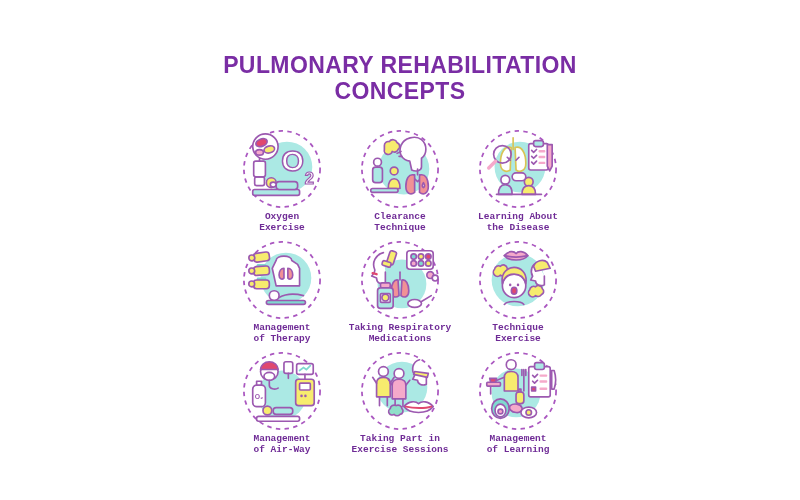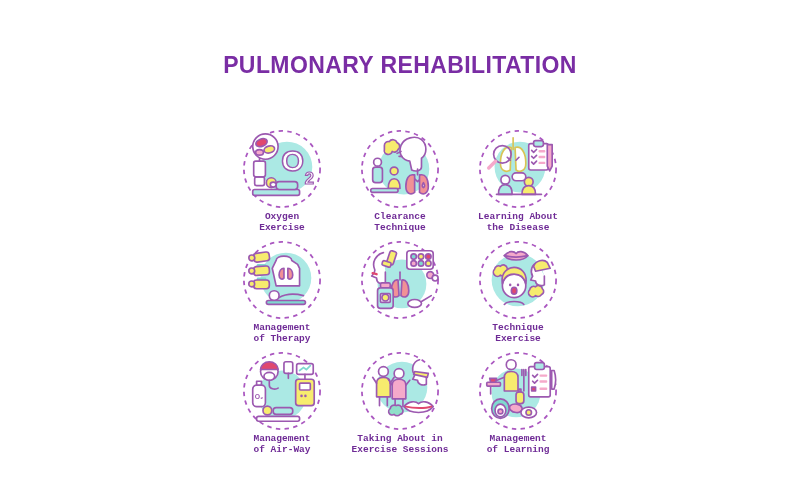--- a/index.html
+++ b/index.html
@@ -31,20 +31,21 @@
   .bg{fill:#abe9e4}
   svg text{font-family:"Liberation Sans",sans-serif;}
 </style>
 </head>
 <body>
 
 <div class="canvas">
 
   <div class="title">
     <span style="display:block">PULMONARY REHABILITATION</span>
+    <span style="display:block">CONCEPTS</span>
   </div>
 
   <div class="grid">
 
     <div class="cell">
       <svg viewBox="0 0 84 84">
         <circle class="dash" cx="42" cy="42" r="39"></circle>
         <circle class="bg" cx="47" cy="40" r="26"></circle>
         <rect class="s ft" x="12" y="63" width="48" height="6" rx="2"></rect>
         <rect class="s fw" x="14" y="50" width="10" height="9" rx="2"></rect>
@@ -172,20 +173,24 @@
         <path class="s f0" d="M42,34 v8"></path>
         <path class="s fl" d="M40,42 c-4,-1 -7,4 -7,11 c0,6 4,8 8,5 z"></path>
         <path class="s fl" d="M44,42 c4,-1 7,4 7,11 c0,6 -4,8 -8,5 z"></path>
         <rect class="s fp" x="22" y="45" width="10" height="5" rx="1.5"></rect>
         <rect class="s ft" x="19" y="50" width="16" height="21" rx="3"></rect>
         <rect class="s fw" x="22" y="56" width="10" height="9" rx="1"></rect>
         <circle class="s fy" cx="27" cy="60" r="3.5"></circle>
         <ellipse class="s fw" cx="57" cy="66" rx="7" ry="4"></ellipse>
         <path class="s f0" d="M64,64 L74,58"></path>
       </svg>
+      <div class="label">
+        <span style="display:block">Taking Respiratory</span>
+        <span style="display:block">Medications</span>
+      </div>
     </div>
 
     <div class="cell">
       <svg viewBox="0 0 84 84">
         <circle class="dash" cx="42" cy="42" r="39"></circle>
         <circle class="bg" cx="42" cy="42" r="27"></circle>
         <path class="s fp" d="M28,17 C32,12 38,12 40,15 C42,12 48,12 52,17 C48,23 32,23 28,17 Z"></path>
         <path class="s f0" d="M28,17 C36,19 44,19 52,17"></path>
         <path class="s fy" d="M18,31 a4,4 0 0 1 6,-3 a4,4 0 0 1 7,2 a3.5,3.5 0 0 1 -1,6 a4,4 0 0 1 -6,1 a3.5,3.5 0 0 1 -6,-6 z"></path>
         <path class="s fy" d="M54,52 a4,4 0 0 1 6,-3 a4,4 0 0 1 7,2 a3.5,3.5 0 0 1 -1,6 a4,4 0 0 1 -6,1 a3.5,3.5 0 0 1 -6,-6 z"></path>
@@ -244,21 +249,21 @@
         <circle class="s fw" cx="41" cy="24" r="5"></circle>
         <path class="s fp" d="M34,50 L34,36 C34,32 37,30 41,30 C45,30 48,32 48,36 L48,50 Z"></path>
         <path class="s f0" d="M34,36 l-4,-6 M48,36 l4,-5 M37,50 v8 M45,50 v8"></path>
         <path class="s fw" d="M62,10 C55,12 53,20 57,26 L55,30 60,31 C60,35 65,37 69,35 L69,26"></path>
         <path class="s fy" d="M57,22 l14,2 -1,4 -14,-3 z"></path>
         <path class="s fw" d="M46,58 C51,52 58,52 61,55 C64,52 71,52 76,58 C70,66 52,66 46,58 Z"></path>
         <path d="M48,58 C56,60 68,60 74,58" stroke="#e0486f" stroke-width="2" fill="none" stroke-linecap="round"></path>
         <path class="s fg" d="M32,60 a4,4 0 0 1 6,-3 a4,4 0 0 1 6,3 a3.5,3.5 0 0 1 -2,6 a4,4 0 0 1 -6,0 a3.5,3.5 0 0 1 -4,-6 z"></path>
       </svg>
       <div class="label">
-        <span style="display:block">Taking About in</span>
+        <span style="display:block">Taking Part in</span>
         <span style="display:block">Exercise Sessions</span>
       </div>
     </div>
 
     <div class="cell">
       <svg viewBox="0 0 84 84">
         <circle class="dash" cx="42" cy="42" r="39"></circle>
         <circle class="bg" cx="40" cy="44" r="25"></circle>
         <circle class="s fw" cx="35" cy="15" r="5"></circle>
         <path class="s fy" d="M28,42 L28,28 C28,24 31,22 35,22 C39,22 42,24 42,28 L42,42 Z"></path>

